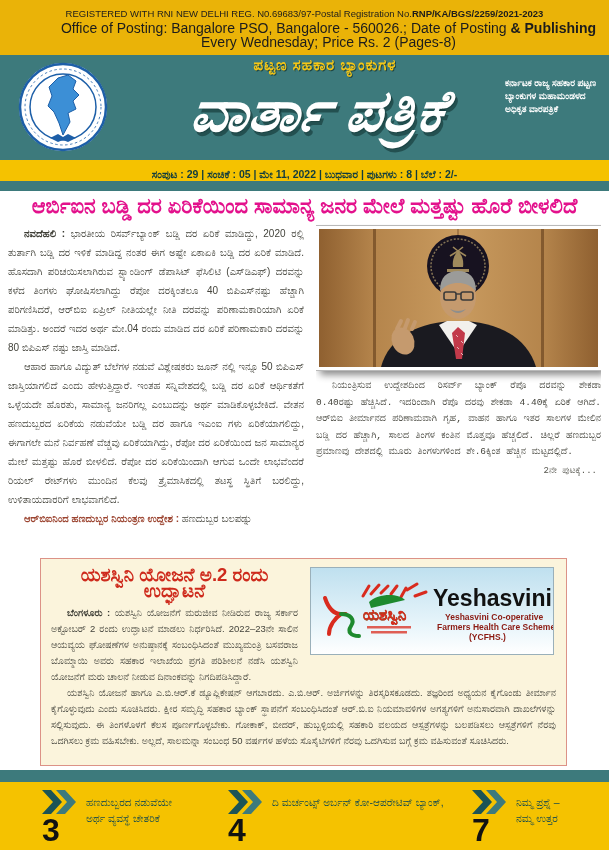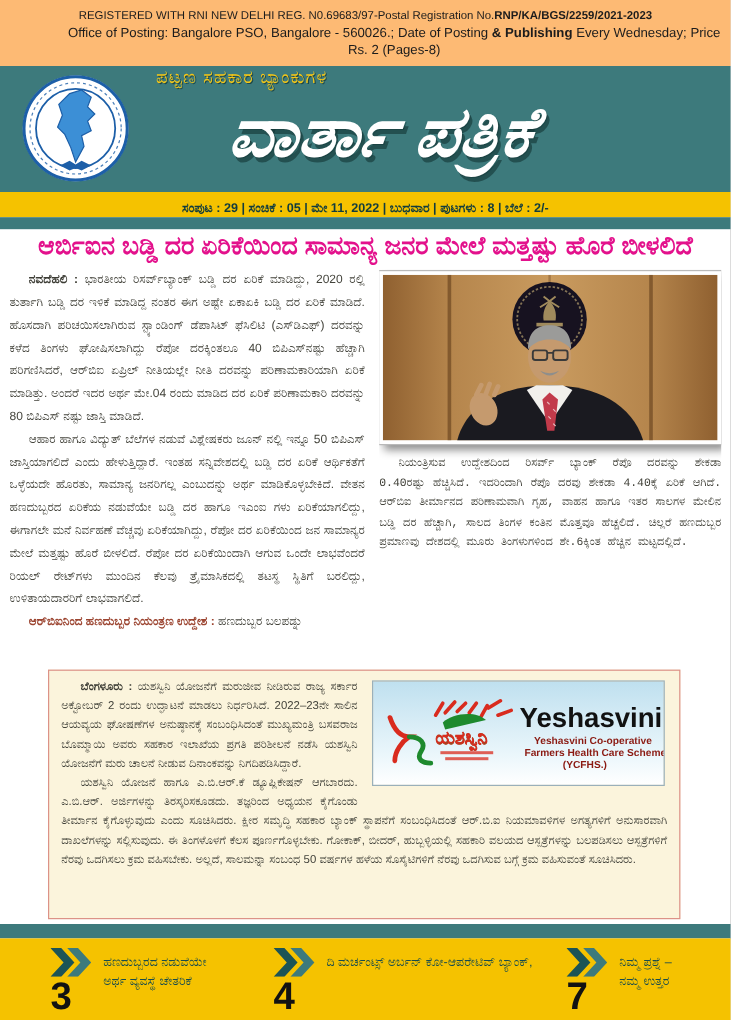--- a/index.html
+++ b/index.html
@@ -1,28 +1,28 @@
 <!DOCTYPE html>
 <html><head>
 <meta charset="utf-8">
 <style>
   html,body{margin:0;padding:0;}
   body{font-family:"Liberation Sans", sans-serif; background:#888;}
   .page{position:relative;width:609px;height:850px;background:#ffffff;overflow:hidden;margin:0 auto;}
 
   
-  .reg{position:absolute;top:0;left:0;right:0;height:55px;background:#fdba74;text-align:center;color:#1c1c1c;}
+  .reg{position:absolute;top:0;left:0;right:0;height:55px;background:#eab308;text-align:center;color:#1c1c1c;}
   .reg .l1{margin-top:7px;font-size:9.5px;line-height:14px;}
-  .reg .l2{font-size:11px;line-height:14px;padding-left:48px;}
+  .reg .l2{font-size:14px;line-height:14px;padding-left:48px;}
   .reg b{font-weight:bold;}
 
   
   .masthead{position:absolute;top:55px;left:0;right:0;height:105px;background:#3D7A7C;}
   .logo{position:absolute;left:18px;top:7px;width:90px;height:90px;}
-  .kicker{position:absolute;left:130px;top:1px;width:390px;text-align:left;color:#F6C716;font-weight:normal;font-size:15px;letter-spacing:1px;text-shadow:1px 1px 0 #1d4646;}
+  .kicker{position:absolute;left:130px;top:1px;width:390px;text-align:center;color:#F6C716;font-weight:bold;font-size:15px;letter-spacing:1px;text-shadow:1px 1px 0 #1d4646;}
   .mast-title{position:absolute;left:118px;top:16px;width:400px;text-align:center;color:#ffffff;font-size:58px;line-height:80px;font-weight:bold;font-style:italic;transform:skewX(-6deg);text-shadow:3px 4px 0 rgba(18,52,52,.6), 1px 1px 0 #2b5e5e;white-space:nowrap;}
   .tagline{position:absolute;right:8px;top:22px;width:96px;color:#ffffff;font-size:9px;line-height:13px;font-weight:bold;}
 
   
   .issuebar{position:absolute;top:160px;left:0;right:0;height:21px;background:#F5C200;text-align:center;}
   .issuebar span{display:inline-block;margin-top:8px;font-size:10.5px;font-weight:bold;color:#113c3e;}
   .strip1{position:absolute;top:181px;left:0;right:0;height:10px;background:#3D7A7C;}
   .strip2{position:absolute;top:770px;left:0;right:0;height:12px;background:#3D7A7C;}
 
   
@@ -63,20 +63,21 @@
     <svg class="logo" viewBox="0 0 90 90">
       <circle cx="45" cy="45" r="44" fill="#ffffff"></circle>
       <circle cx="45" cy="45" r="43" fill="none" stroke="#1D5FA8" stroke-width="2.5"></circle>
       <circle cx="45" cy="45" r="33" fill="none" stroke="#1D5FA8" stroke-width="1.5"></circle>
       <circle cx="45" cy="45" r="38" fill="none" stroke="#1D5FA8" stroke-width="1" stroke-dasharray="2.5,2.5" opacity="0.8"></circle>
       <path d="M40,16 L50,13 L58,19 L55,27 L61,33 L55,39 L58,47 L50,51 L52,60 L45,73 L41,61 L36,50 L30,44 L34,34 L31,25 Z" fill="#3C8FD6" stroke="#1D5FA8" stroke-width="1"></path>
       <path d="M32,76 L40,72 L45,75 L50,72 L58,76 L50,80 L45,78 L40,80 Z" fill="#1D5FA8"></path>
     </svg>
     <div class="kicker">ಪಟ್ಟಣ ಸಹಕಾರ ಬ್ಯಾಂಕುಗಳ</div>
     <div class="mast-title">ವಾರ್ತಾ ಪತ್ರಿಕೆ</div>
+    <div class="tagline">ಕರ್ನಾಟಕ ರಾಜ್ಯ ಸಹಕಾರ ಪಟ್ಟಣ ಬ್ಯಾಂಕುಗಳ ಮಹಾಮಂಡಳದ ಅಧಿಕೃತ ವಾರಪತ್ರಿಕೆ</div>
   </div>
 
   <div class="issuebar">
     <span>ಸಂಪುಟ : 29 | ಸಂಚಿಕೆ : 05 | ಮೇ 11, 2022 | ಬುಧವಾರ | ಪುಟಗಳು : 8 | ಬೆಲೆ : 2/-</span>
   </div>
   <div class="strip1"></div>
 
   <div class="headline">ಆರ್ಬಿಐನ ಬಡ್ಡಿ ದರ ಏರಿಕೆಯಿಂದ ಸಾಮಾನ್ಯ ಜನರ ಮೇಲೆ ಮತ್ತಷ್ಟು ಹೊರೆ ಬೀಳಲಿದೆ</div>
 
   <div class="cols">
@@ -121,20 +122,21 @@
             <rect x="125" y="63" width="12" height="8" rx="2" fill="none" stroke="#3a3a3a" stroke-width="1.6"></rect>
             <rect x="142" y="63" width="12" height="8" rx="2" fill="none" stroke="#3a3a3a" stroke-width="1.6"></rect>
             <line x1="137" y1="65" x2="142" y2="65" stroke="#3a3a3a" stroke-width="1.4"></line>
             <path d="M131,80 Q139,84 147,80 Q139,88 131,80 Z" fill="#8E8E8C"></path>
             <ellipse cx="84" cy="112" rx="11" ry="14" fill="#C59A6E" transform="rotate(-25 84 112)"></ellipse>
             <path d="M78,100 l4,-8 m4,7 l3,-8 m4,9 l3,-7" stroke="#C59A6E" stroke-width="4" stroke-linecap="round"></path>
           </g>
         </svg>
       </div>
       <p>ನಿಯಂತ್ರಿಸುವ ಉದ್ದೇಶದಿಂದ ರಿಸರ್ವ್ ಬ್ಯಾಂಕ್ ರೆಪೊ ದರವನ್ನು ಶೇಕಡಾ 0.40ರಷ್ಟು ಹೆಚ್ಚಿಸಿದೆ. ಇದರಿಂದಾಗಿ ರೆಪೊ ದರವು ಶೇಕಡಾ 4.40ಕ್ಕೆ ಏರಿಕೆ ಆಗಿದೆ. ಆರ್‌ಬಿಐ ತೀರ್ಮಾನದ ಪರಿಣಾಮವಾಗಿ ಗೃಹ, ವಾಹನ ಹಾಗೂ ಇತರ ಸಾಲಗಳ ಮೇಲಿನ ಬಡ್ಡಿ ದರ ಹೆಚ್ಚಾಗಿ, ಸಾಲದ ತಿಂಗಳ ಕಂತಿನ ಮೊತ್ತವೂ ಹೆಚ್ಚಲಿದೆ. ಚಿಲ್ಲರೆ ಹಣದುಬ್ಬರ ಪ್ರಮಾಣವು ದೇಶದಲ್ಲಿ ಮೂರು ತಿಂಗಳುಗಳಿಂದ ಶೇ.6ಕ್ಕಿಂತ ಹೆಚ್ಚಿನ ಮಟ್ಟದಲ್ಲಿದೆ.</p>
+      <div class="contmark">2ನೇ ಪುಟಕ್ಕೆ...</div>
     </div>
   </div>
 
   <div class="yesh">
     <div class="yesh-logo">
       <svg viewBox="0 0 242 86" width="242" height="86">
 
         <g>
           <path d="M14,30 C18,42 24,46 30,46 C24,50 18,58 18,66" fill="none" stroke="#D92B1E" stroke-width="4" stroke-linecap="round"></path>
           <path d="M30,46 C40,46 44,52 40,58 C36,64 40,68 48,68" fill="none" stroke="#1E8A2E" stroke-width="4" stroke-linecap="round"></path>
@@ -144,20 +146,21 @@
         </g>
         <text x="52" y="52" font-size="15" font-weight="bold" fill="#1E8A2E" stroke="#D92B1E" stroke-width="0.4">ಯಶಸ್ವಿನಿ</text>
         <rect x="56" y="58" width="44" height="2.5" fill="#D92B1E" opacity="0.75"></rect>
         <rect x="60" y="63" width="36" height="2.5" fill="#D92B1E" opacity="0.75"></rect>
         <text x="122" y="38" font-size="23" font-weight="bold" fill="#111111">Yeshasvini</text>
         <text x="134" y="52" font-size="8.5" font-weight="bold" fill="#8B1A12">Yeshasvini Co-operative</text>
         <text x="126" y="62" font-size="8.5" font-weight="bold" fill="#8B1A12">Farmers Health Care Scheme.</text>
         <text x="158" y="72" font-size="8.5" font-weight="bold" fill="#8B1A12">(YCFHS.)</text>
       </svg>
     </div>
+    <h2>ಯಶಸ್ವಿನಿ ಯೋಜನೆ ಅ.2 ರಂದು ಉದ್ಘಾಟನೆ</h2>
     <p><span class="lead-in">ಬೆಂಗಳೂರು : </span><span>ಯಶಸ್ವಿನಿ ಯೋಜನೆಗೆ ಮರುಜೀವ ನೀಡಿರುವ ರಾಜ್ಯ ಸರ್ಕಾರ ಅಕ್ಟೋಬರ್ 2 ರಂದು ಉದ್ಘಾಟನೆ ಮಾಡಲು ನಿರ್ಧರಿಸಿದೆ. 2022–23ನೇ ಸಾಲಿನ ಆಯವ್ಯಯ ಘೋಷಣೆಗಳ ಅನುಷ್ಠಾನಕ್ಕೆ ಸಂಬಂಧಿಸಿದಂತೆ ಮುಖ್ಯಮಂತ್ರಿ ಬಸವರಾಜ ಬೊಮ್ಮಾಯಿ ಅವರು ಸಹಕಾರ ಇಲಾಖೆಯ ಪ್ರಗತಿ ಪರಿಶೀಲನೆ ನಡೆಸಿ ಯಶಸ್ವಿನಿ ಯೋಜನೆಗೆ ಮರು ಚಾಲನೆ ನೀಡುವ ದಿನಾಂಕವನ್ನು ನಿಗದಿಪಡಿಸಿದ್ದಾರೆ.</span></p>
     <p>ಯಶಸ್ವಿನಿ ಯೋಜನೆ ಹಾಗೂ ಎ.ಬಿ.ಆರ್.ಕೆ ಡ್ಯೂಪ್ಲಿಕೇಷನ್ ಆಗಬಾರದು. ಎ.ಬಿ.ಆರ್. ಅರ್ಜಿಗಳನ್ನು ತಿರಸ್ಕರಿಸಕೂಡದು. ತಜ್ಞರಿಂದ ಅಧ್ಯಯನ ಕೈಗೊಂಡು ತೀರ್ಮಾನ ಕೈಗೊಳ್ಳುವುದು ಎಂದು ಸೂಚಿಸಿದರು. ಕ್ಷೀರ ಸಮೃದ್ಧಿ ಸಹಕಾರ ಬ್ಯಾಂಕ್ ಸ್ಥಾಪನೆಗೆ ಸಂಬಂಧಿಸಿದಂತೆ ಆರ್.ಬಿ.ಐ ನಿಯಮಾವಳಿಗಳ ಅಗತ್ಯಗಳಿಗೆ ಅನುಸಾರವಾಗಿ ದಾಖಲೆಗಳನ್ನು ಸಲ್ಲಿಸುವುದು. ಈ ತಿಂಗಳೊಳಗೆ ಕೆಲಸ ಪೂರ್ಣಗೊಳ್ಳಬೇಕು. ಗೋಕಾಕ್, ಬೀದರ್, ಹುಬ್ಬಳ್ಳಿಯಲ್ಲಿ ಸಹಕಾರಿ ವಲಯದ ಆಸ್ಪತ್ರೆಗಳನ್ನು ಬಲಪಡಿಸಲು ಆಸ್ಪತ್ರೆಗಳಿಗೆ ನೆರವು ಒದಗಿಸಲು ಕ್ರಮ ವಹಿಸಬೇಕು. ಅಲ್ಲದೆ, ಸಾಲಮನ್ನಾ ಸಂಬಂಧ 50 ವರ್ಷಗಳ ಹಳೆಯ ಸೊಸೈಟಿಗಳಿಗೆ ನೆರವು ಒದಗಿಸುವ ಬಗ್ಗೆ ಕ್ರಮ ವಹಿಸುವಂತೆ ಸೂಚಿಸಿದರು.</p>
   </div>
 
   <div class="strip2"></div>
 
   <div class="footer">
     <div class="f-item f1">
       <div class="iconcol">
         <svg width="36" height="24" viewBox="0 0 36 24">

